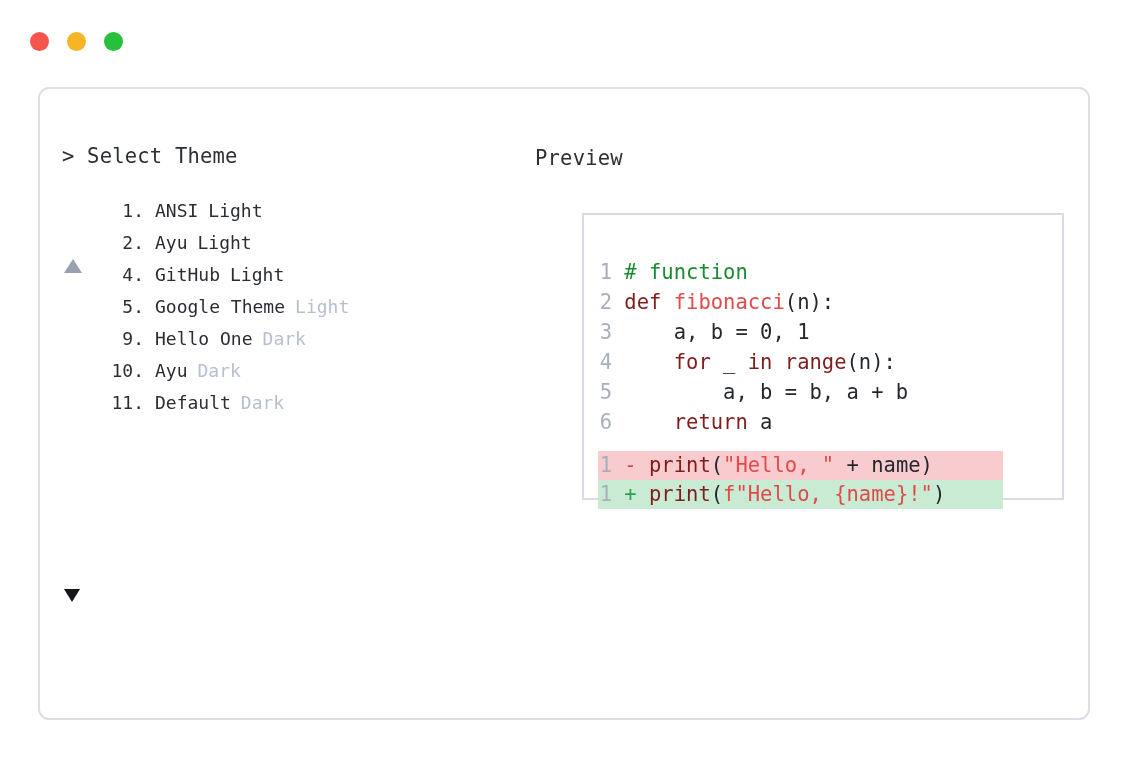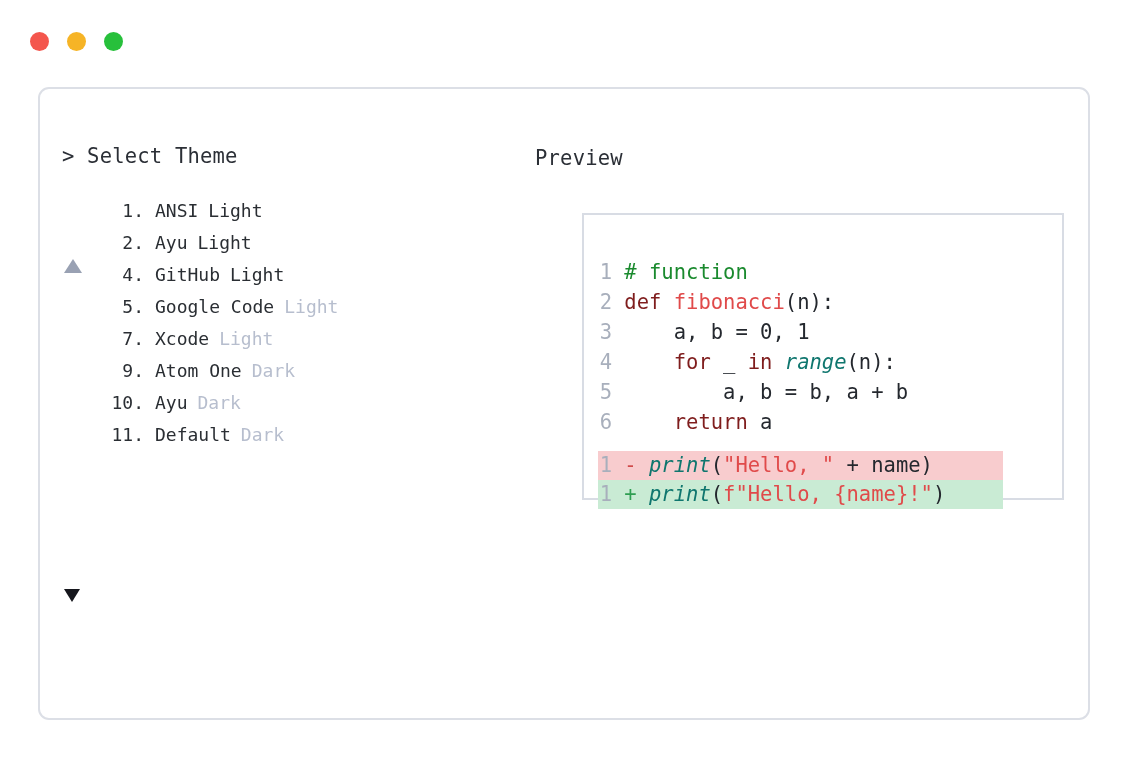--- a/index.html
+++ b/index.html
@@ -198,21 +198,21 @@
   .diff-add { background: #c9ebd4; }
   .sign-del { color: #d04a4a; }
   .sign-add { color: #2f9e52; }
 
   
   .tok-comment { color: #1a8a2e; }
   .tok-kw      { color: #7f1d1d; }
   .tok-fn      { color: #e04a4a; }
   .tok-str     { color: #e04a4a; }
   .tok-plain   { color: #24282e; }
-  .tok-builtin { color: #0f766e; font-style: italic; }
+  .tok-builtin { color: #7f1d1d; }
 </style>
 </head>
 <body>
 
 <div class="app">
 
   <div class="titlebar">
     <span class="dot" style="background: rgb(244, 86, 77);"></span>
     <span class="dot" style="background: rgb(246, 180, 38);"></span>
     <span class="dot" style="background: rgb(39, 192, 59);"></span>
@@ -225,23 +225,22 @@
         <div class="col-head">&gt; Select Theme</div>
       </div>
 
       <div class="arrow-up"></div>
       <div class="arrow-down"></div>
 
       <div class="theme-list" id="theme-list">
           <div class="theme-row"><span class="row-num">1.</span><span class="row-name">ANSI</span><span class="row-suffix suffix-dark">Light</span></div>
           <div class="theme-row"><span class="row-num">2.</span><span class="row-name">Ayu</span><span class="row-suffix suffix-dark">Light</span></div>
           <div class="theme-row"><span class="row-num">4.</span><span class="row-name">GitHub</span><span class="row-suffix suffix-dark">Light</span></div>
-          <div class="theme-row"><span class="row-num">5.</span><span class="row-name">Google Code</span><span class="row-suffix suffix-muted">Light</span></div>
-          <div class="theme-row"><span class="row-num">7.</span><span class="row-name">Xcode</span><span class="row-suffix suffix-muted">Light</span></div>
-          <div class="theme-row"><span class="row-num">9.</span><span class="row-name">Atom One</span><span class="row-suffix suffix-muted">Dark</span></div>
+          <div class="theme-row"><span class="row-num">5.</span><span class="row-name">Google Theme</span><span class="row-suffix suffix-muted">Light</span></div>
+          <div class="theme-row"><span class="row-num">9.</span><span class="row-name">Hello One</span><span class="row-suffix suffix-muted">Dark</span></div>
           <div class="theme-row"><span class="row-num">10.</span><span class="row-name">Ayu</span><span class="row-suffix suffix-muted">Dark</span></div>
           <div class="theme-row"><span class="row-num">11.</span><span class="row-name">Default</span><span class="row-suffix suffix-muted">Dark</span></div>
         </div>
 
 
       <div class="right-col">
         <div class="col-head">Preview</div>
 
         <div class="preview-box">
           <div class="code" id="code-block"><div class="code-line"><span class="ln">1</span><span> </span><span class="tok-comment"># function</span></div><div class="code-line"><span class="ln">2</span><span> </span><span class="tok-kw">def </span><span class="tok-fn">fibonacci</span><span class="tok-plain">(n):</span></div><div class="code-line"><span class="ln">3</span><span> </span><span class="tok-plain">    a, b = 0, 1</span></div><div class="code-line"><span class="ln">4</span><span> </span><span class="tok-plain">    </span><span class="tok-kw">for</span><span class="tok-plain"> _ </span><span class="tok-kw">in</span><span class="tok-plain"> </span><span class="tok-builtin">range</span><span class="tok-plain">(n):</span></div><div class="code-line"><span class="ln">5</span><span> </span><span class="tok-plain">        a, b = b, a + b</span></div><div class="code-line"><span class="ln">6</span><span> </span><span class="tok-plain">    </span><span class="tok-kw">return</span><span class="tok-plain"> a</span></div></div>

